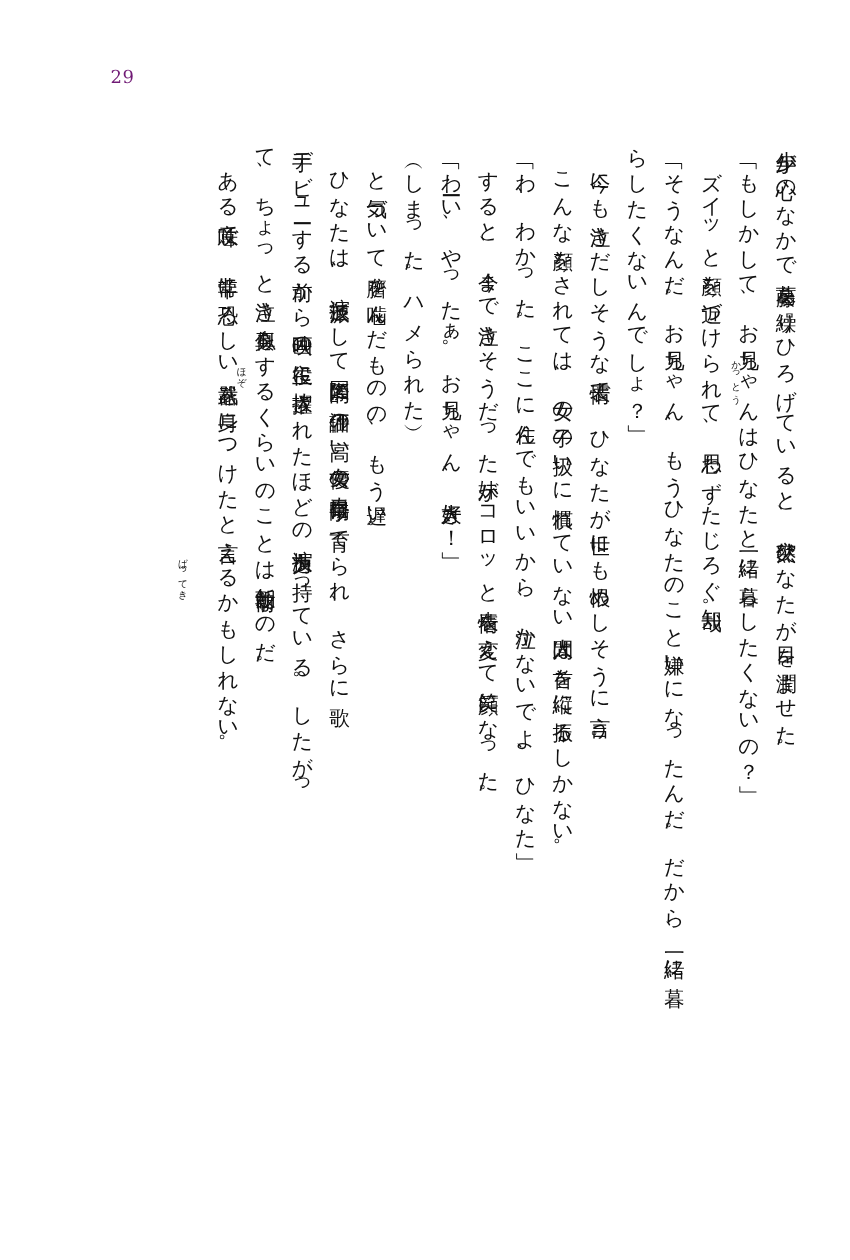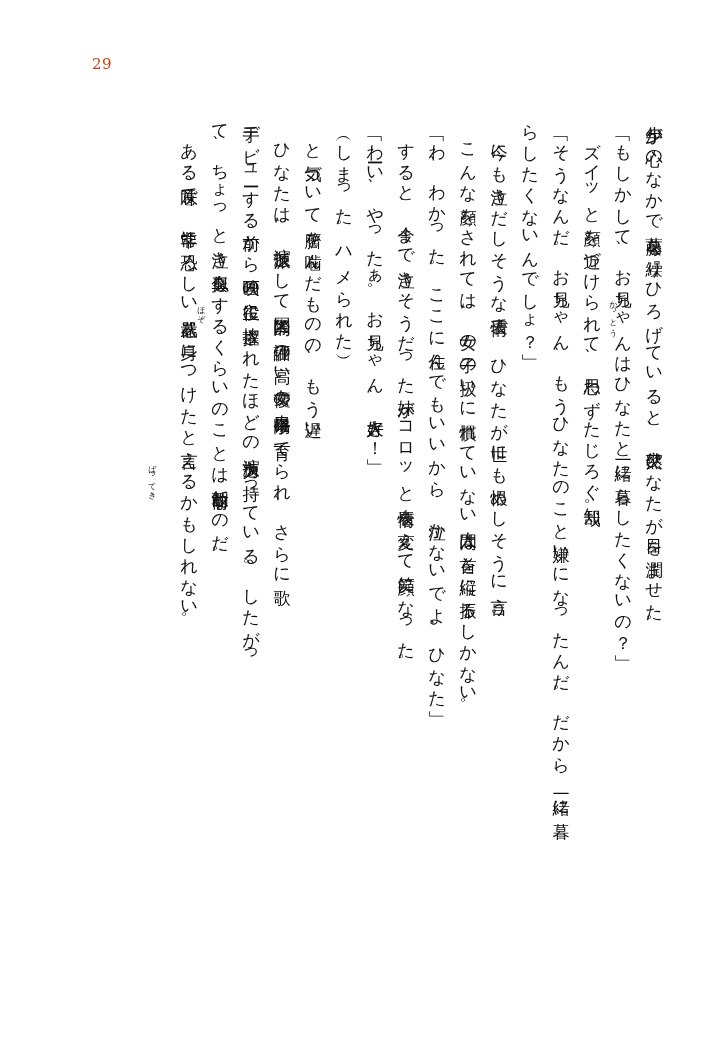--- a/index.html
+++ b/index.html
@@ -24,21 +24,21 @@
     background: #fff;
   }
 
   
   #page-number {
     position: absolute;
     left: 92px;
     top: 55px;
     font-size: 15px;
     font-family: "DejaVu Serif", "Liberation Serif", serif;
-    color: #c2410c;
+    color: #701a75;
     letter-spacing: 0.5px;
   }
 
   
   #text-block {
     position: absolute;
     top: 112px;
     left: 46px;
     width: 616px;
     height: 830px;

